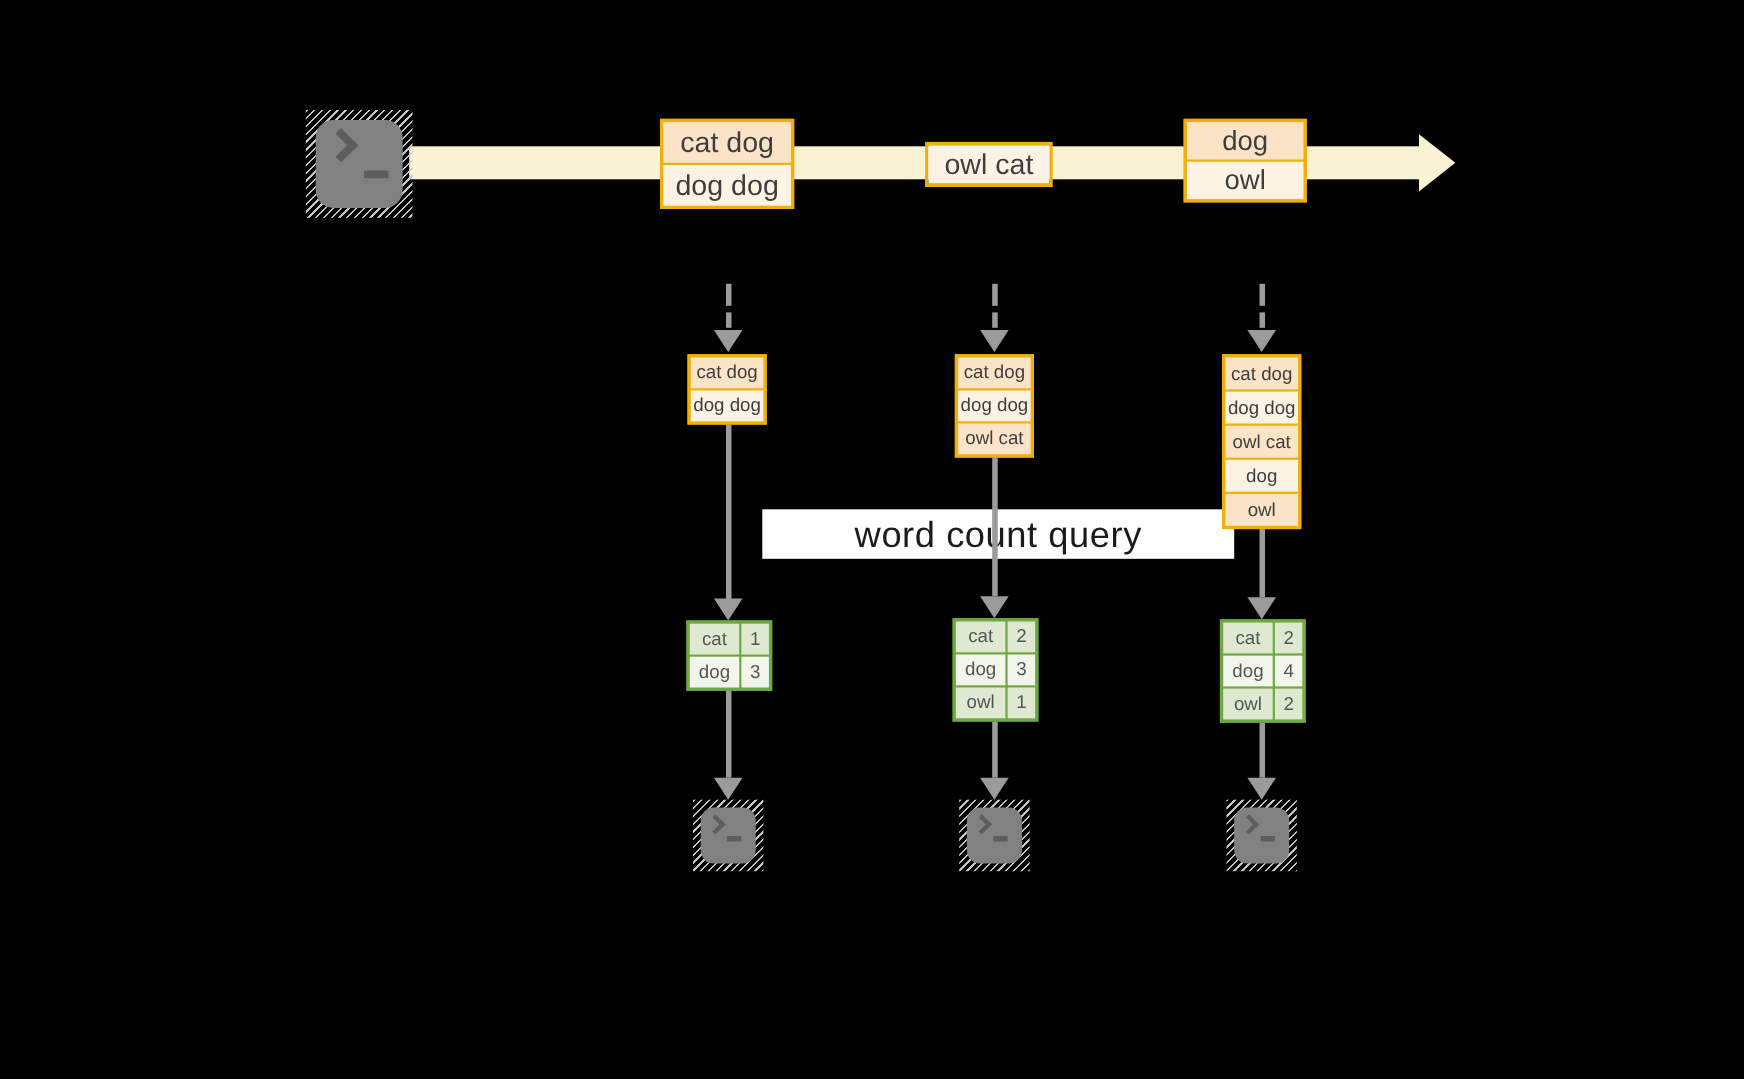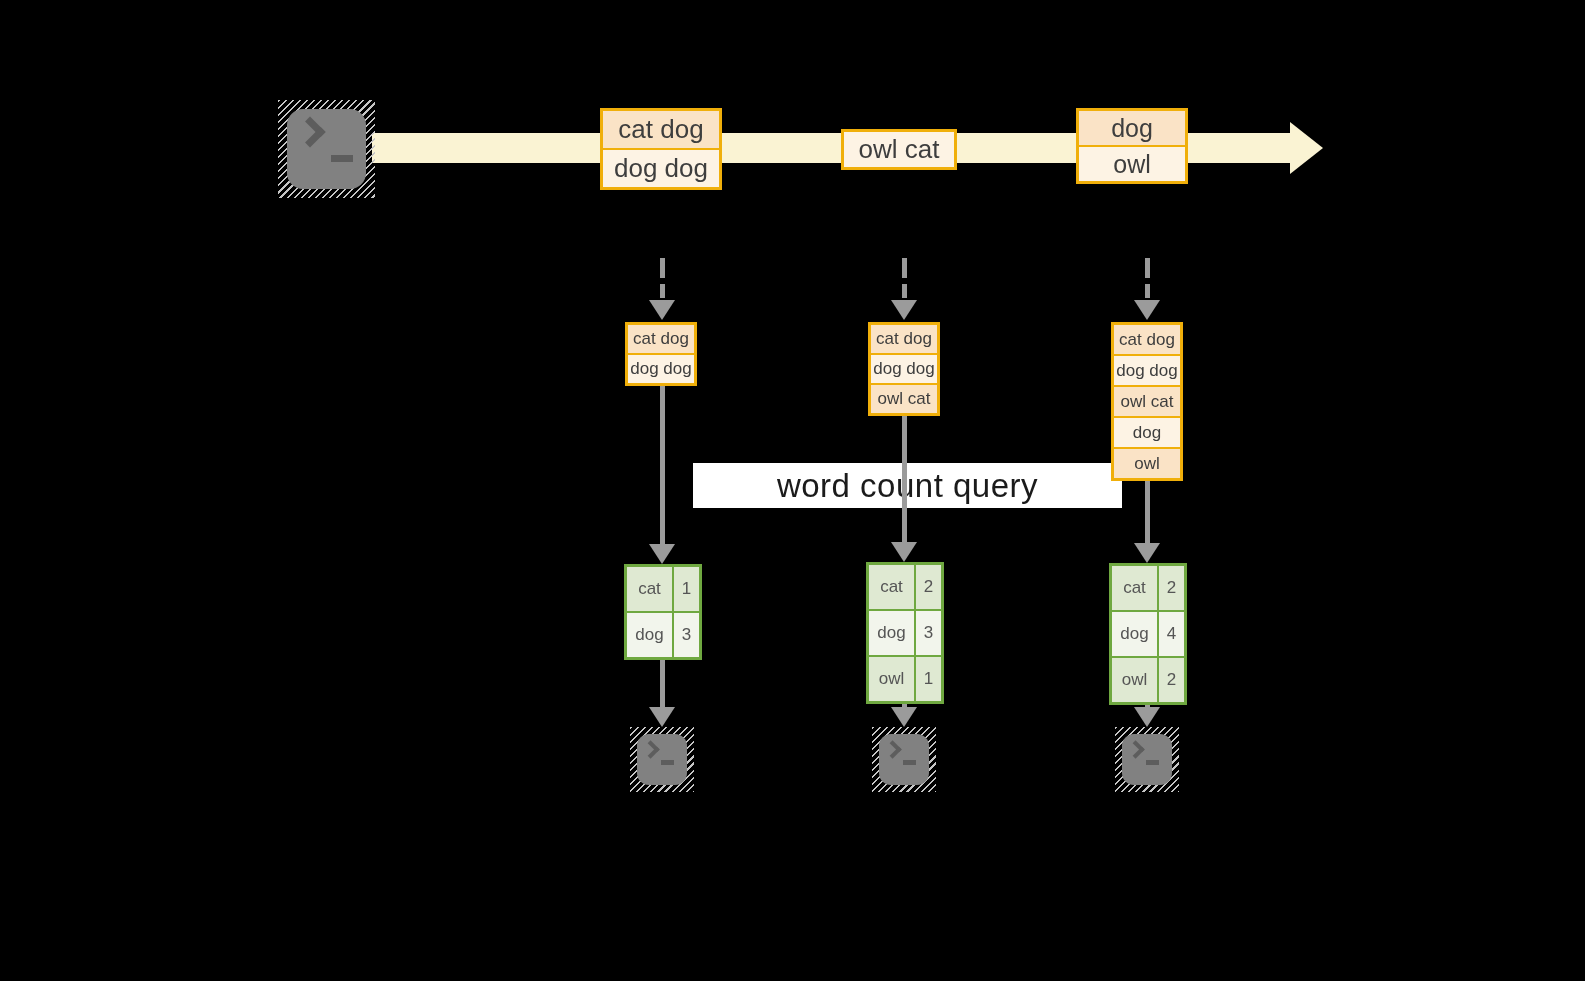--- a/index.html
+++ b/index.html
@@ -40,21 +40,21 @@
     border-top:20px solid var(--arrow-gray);}
 
   
   .query{position:absolute;left:693px;top:463px;width:429px;height:45px;background:var(--query-bg);
     z-index:1;display:flex;align-items:center;justify-content:center;
     font-size:33px;font-weight:300;color:var(--query-text);letter-spacing:0.5px;}
 
   
   .gtable{position:absolute;z-index:3;border:3px solid var(--green);background:var(--green);
     display:grid;grid-template-columns:45px 25px;gap:2px;}
-  .gtable .gcell{height:44px;display:flex;align-items:center;justify-content:center;
+  .gtable .gcell{height:28px;display:flex;align-items:center;justify-content:center;
     font-size:17px;color:var(--table-text);}
   .row-d{background:var(--green-dark);} .row-l{background:var(--green-light);}
   #gt1{left:624px;top:564px;} #gt2{left:866px;top:562px;} #gt3{left:1109px;top:563px;}
 
   
   .terminal{position:absolute;z-index:3;}
   .terminal .hatch{position:absolute;inset:0;
     background:repeating-linear-gradient(135deg,var(--hatch) 0 1.5px,transparent 1.5px 5px);}
   .terminal .tinner{position:absolute;background:var(--terminal-fill);}
   .term-lg{left:278px;top:100px;width:97px;height:98px;}

